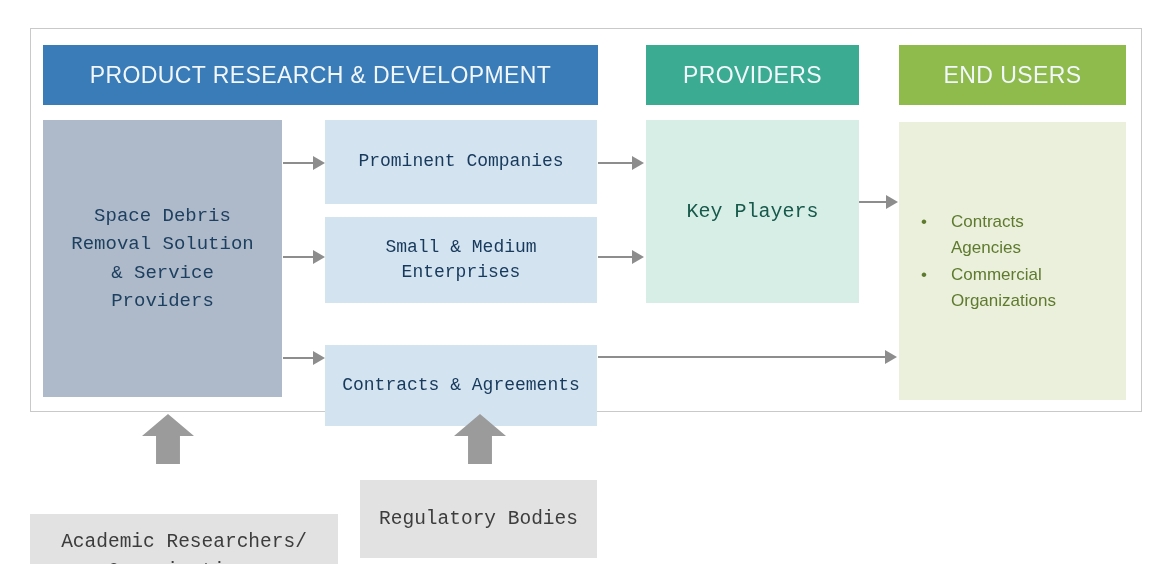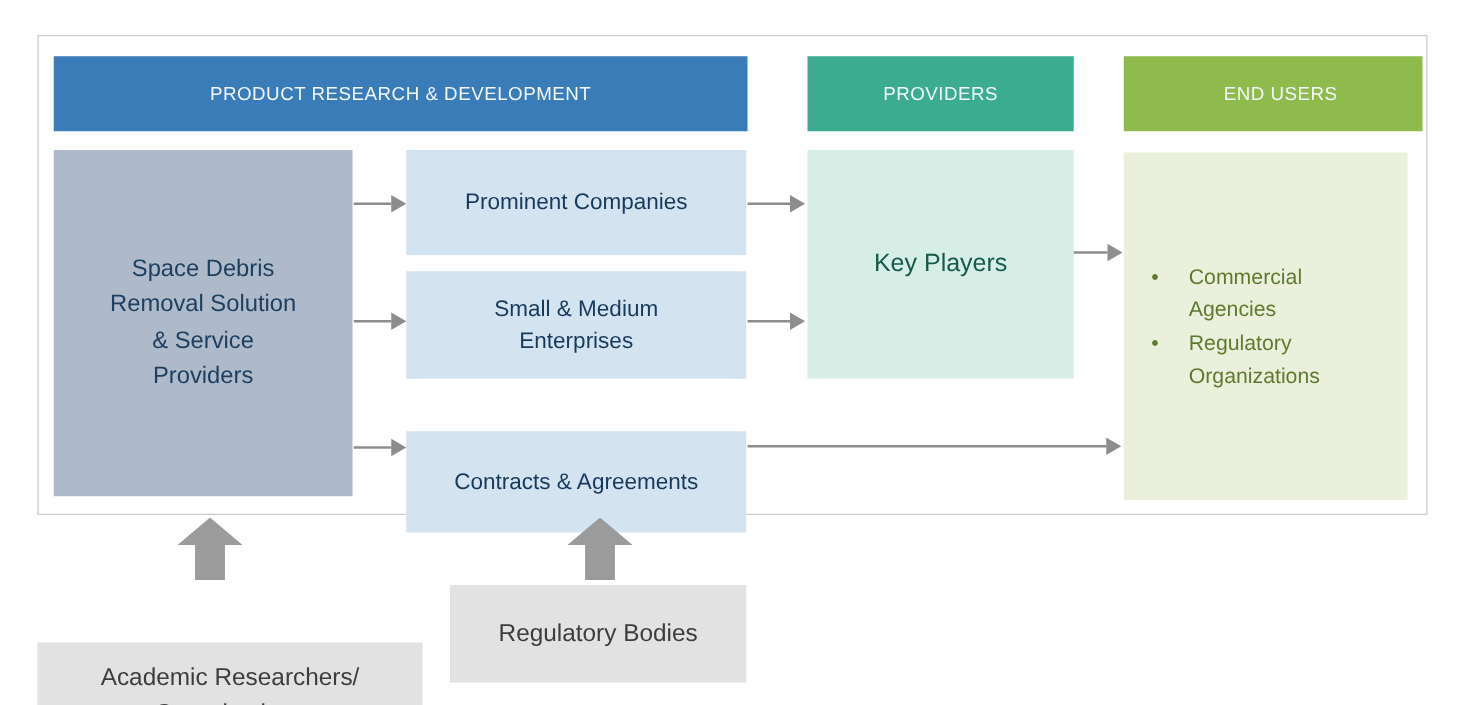--- a/index.html
+++ b/index.html
@@ -10,29 +10,29 @@
   }
   .abs{position:absolute;}
   
   .frame{
     left:30px;top:28px;width:1110px;height:382px;
     border:1px solid #c9c9c9;background:#ffffff;
   }
   
   .hdr{
     display:flex;align-items:center;justify-content:center;
-    color:#f2f7fb;font-size:15px;letter-spacing:0.4px;
+    color:#f2f7fb;font-size:23px;letter-spacing:0.4px;
   }
   .hdr-blue{left:43px;top:45px;width:555px;height:60px;background:#3a7cb8;}
   .hdr-teal{left:646px;top:45px;width:213px;height:60px;background:#3bab92;}
-  .hdr-olive{left:899px;top:45px;width:227px;height:60px;background:#8fba4c;padding-left:12px;}
+  .hdr-olive{left:899px;top:45px;width:227px;height:60px;background:#8fba4c;}
   
   .box{
     display:flex;align-items:center;justify-content:center;
-    text-align:center;white-space:pre-line;
+    text-align:center;white-space:pre-line;font-family:Liberation Mono, monospace;
   }
   .box-source{
     left:43px;top:120px;width:239px;height:277px;
     background:#aebaca;color:#1e4060;font-size:19px;line-height:1.5;
   }
   .box-blue{
     background:#d4e3f0;color:#16395c;font-size:18px;line-height:1.4;
   }
   .box-prominent{left:325px;top:120px;width:272px;height:84px;}
   .box-sme{left:325px;top:217px;width:272px;height:86px;}
@@ -48,21 +48,21 @@
     align-items:flex-start;padding-left:22px;box-sizing:border-box;
     gap:2px;
   }
   .bullet-row{display:flex;align-items:flex-start;}
   .bullet-glyph{width:30px;flex:0 0 30px;line-height:1.5;}
   .bullet-text{white-space:pre-line;line-height:1.5;}
   .box-gray{
     background:#e2e2e2;color:#3d3d3d;font-size:19.5px;line-height:1.45;
   }
   .box-academic{left:30px;top:466px;width:308px;height:85px;margin-top:48px;}
-  .box-regulatory{left:360px;top:468px;width:237px;height:78px;}
+  .box-regulatory{left:360px;top:480px;width:237px;height:78px;}
   
   .arrow-h{height:2px;background:#8d8d8d;}
   .arrow-h::after{
     content:"";position:absolute;right:-12px;top:-6px;
     border-left:12px solid #8d8d8d;
     border-top:7px solid transparent;border-bottom:7px solid transparent;
   }
   .a1{left:283px;top:162px;width:30px;}
   .a2{left:283px;top:256px;width:30px;}
   .a3{left:283px;top:357px;width:30px;}
@@ -111,26 +111,26 @@
   <span>Contracts &amp; Agreements</span>
 </div>
 
 <div class="abs box box-key">
   <span>Key Players</span>
 </div>
 
 <div class="abs box-endusers abs">
   <div class="bullet-row">
     <span class="bullet-glyph">•</span>
-    <span class="bullet-text">Commercial
+    <span class="bullet-text">Contracts
 Agencies</span>
   </div>
   <div class="bullet-row">
     <span class="bullet-glyph">•</span>
-    <span class="bullet-text">Regulatory
+    <span class="bullet-text">Commercial
 Organizations</span>
   </div>
 </div>
 
 <div class="abs box box-gray box-academic">
   <span>Academic Researchers/
 Organizations</span>
 </div>
 <div class="abs box box-gray box-regulatory">
   <span>Regulatory Bodies</span>

